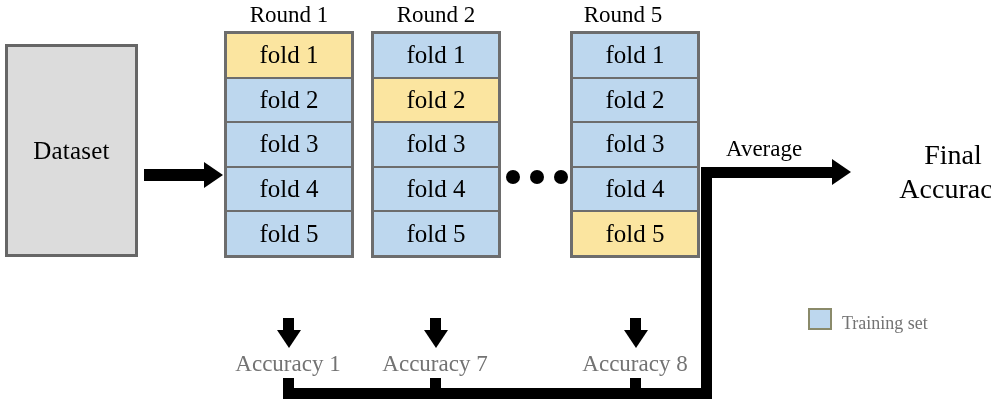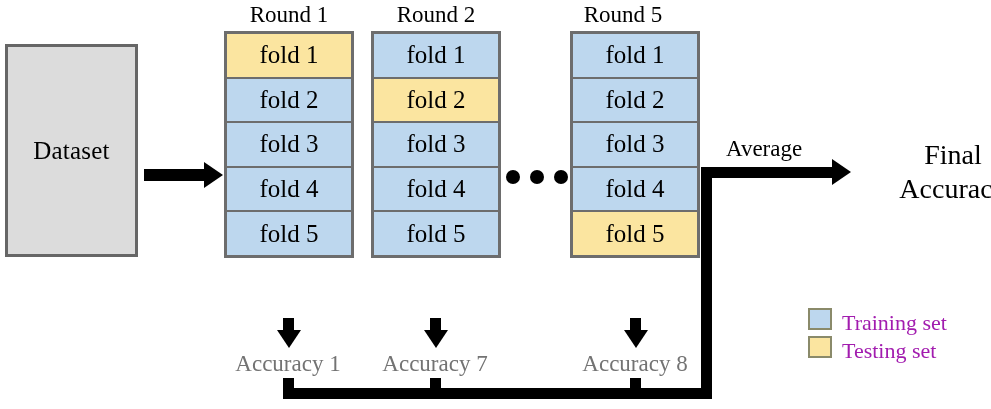--- a/index.html
+++ b/index.html
@@ -125,22 +125,22 @@
     height: 26px;
     margin-bottom: 2px;
   }
   .legend-swatch {
     width: 24px; height: 22px;
     border: 2px solid #8a8a6a;
     box-sizing: border-box;
     margin-right: 10px;
   }
   .legend-text {
-    font-size: 22px;
-    color: #a21caf;
+    font-size: 18px;
+    color: #737373;
     white-space: nowrap;
     margin-top: 8px;
   }
 </style>
 </head>
 <body>
 
 <div id="canvas">
 
   <div class="abs" id="dataset-box">
@@ -205,19 +205,15 @@
   <div class="abs" id="final-accuracy" style="left:858px; top:138px;">
     <div>Final</div>
     <div>Accuracy</div>
   </div>
 
   <div class="abs" id="legend">
     <div class="legend-row">
       <span class="legend-swatch" style="background:#bdd7ee;"></span>
       <span class="legend-text">Training set</span>
     </div>
-    <div class="legend-row">
-      <span class="legend-swatch" style="background:#fbe5a0;"></span>
-      <span class="legend-text">Testing set</span>
-    </div>
   </div>
 
 </div>
 
 </body></html>

